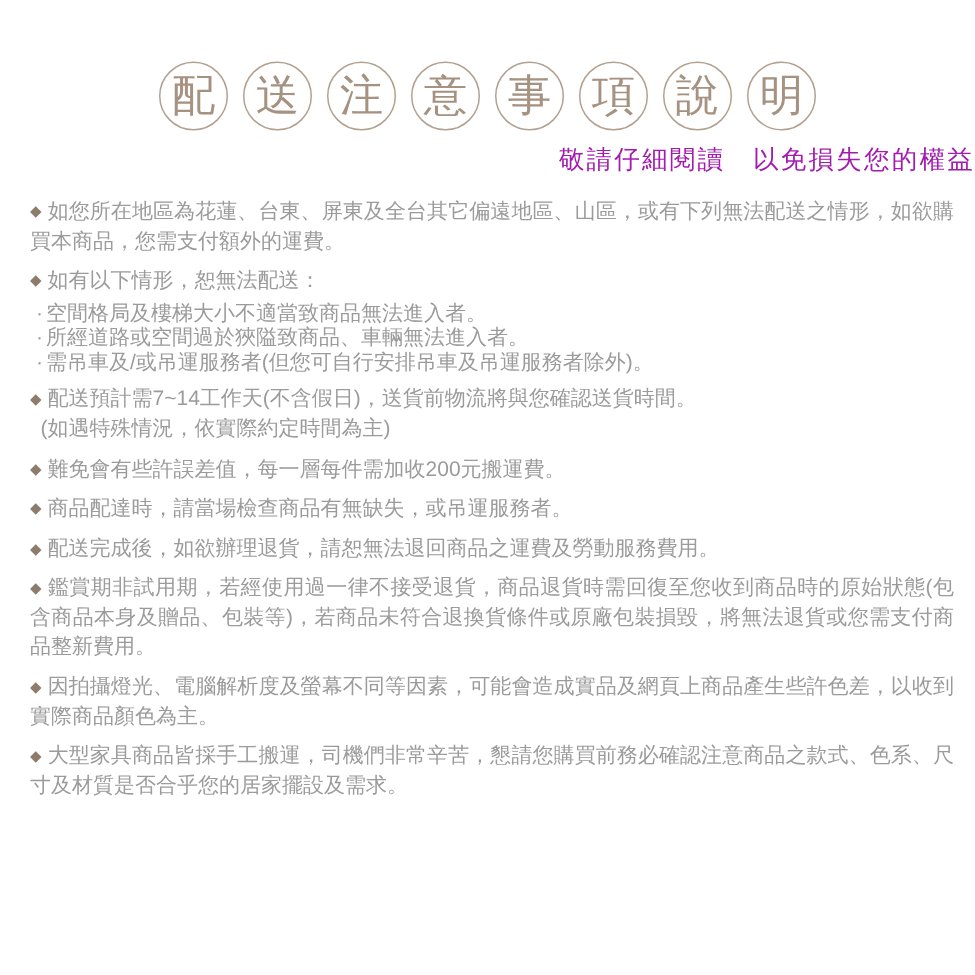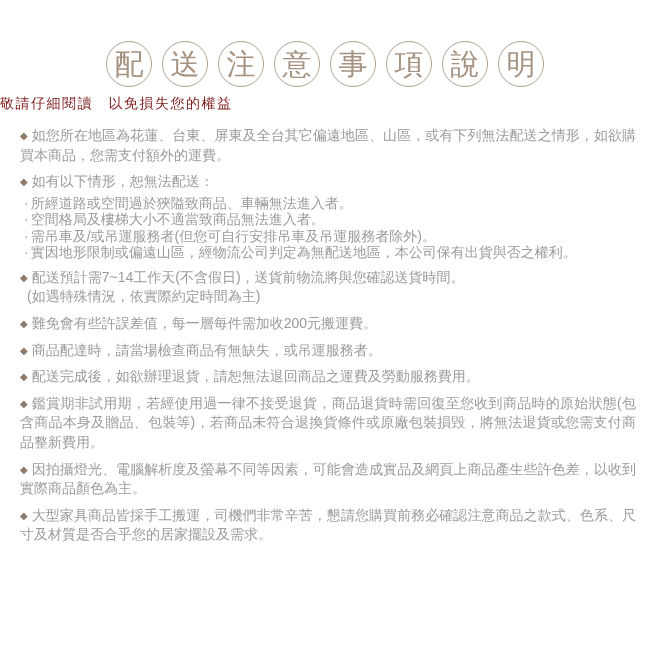--- a/index.html
+++ b/index.html
@@ -12,22 +12,22 @@
 
   
   .title-circles{display:flex;justify-content:center;gap:10px;}
   .circle{
     width:46px;height:46px;box-sizing:border-box;
     border:1.5px solid #b2a190;border-radius:50%;
     display:flex;align-items:center;justify-content:center;
     color:#a69280;font-size:29px;line-height:1;font-weight:400;
   }
   .subtitle{
-    margin-top:8px;text-align:left;
-    color:#7f1d1d;font-size:14px;letter-spacing:1.5px;
+    margin-top:8px;text-align:right;
+    color:#a21caf;font-size:17px;letter-spacing:1.5px;
     white-space:pre;
   }
 
   
   .notice-list{
     margin:13px 14px 0 15px;
     color:#9b9b9b;font-size:14px;line-height:1.4;
     text-align:justify;
   }
   .notice{margin-bottom:7px;padding-left:5px;}
@@ -56,24 +56,23 @@
       <span class="circle">說</span>
       <span class="circle">明</span>
     </div>
 
   <div class="subtitle">敬請仔細閱讀　以免損失您的權益</div>
 
   <div class="notice-list">
 
   <div class="notice"><span class="bullet">◆</span><span>如您所在地區為花蓮、台東、屏東及全台其它偏遠地區、山區，或有下列無法配送之情形，如欲購買本商品，您需支付額外的運費。</span></div>
       <div class="notice"><span class="bullet">◆</span><span>如有以下情形，恕無法配送：</span><div class="sub-items">
+          <div class="sub-item"><span class="sub-dot">·</span><span>空間格局及樓梯大小不適當致商品無法進入者。</span></div>
           <div class="sub-item"><span class="sub-dot">·</span><span>所經道路或空間過於狹隘致商品、車輛無法進入者。</span></div>
-          <div class="sub-item"><span class="sub-dot">·</span><span>空間格局及樓梯大小不適當致商品無法進入者。</span></div>
           <div class="sub-item"><span class="sub-dot">·</span><span>需吊車及/或吊運服務者(但您可自行安排吊車及吊運服務者除外)。</span></div>
-          <div class="sub-item"><span class="sub-dot">·</span><span>實因地形限制或偏遠山區，經物流公司判定為無配送地區，本公司保有出貨與否之權利。</span></div>
         </div></div>
       <div class="notice"><span class="bullet">◆</span><span>配送預計需7~14工作天(不含假日)，送貨前物流將與您確認送貨時間。</span><div class="note-line">(如遇特殊情況，依實際約定時間為主)</div></div>
       <div class="notice"><span class="bullet">◆</span><span>難免會有些許誤差值，每一層每件需加收200元搬運費。</span></div>
       <div class="notice"><span class="bullet">◆</span><span>商品配達時，請當場檢查商品有無缺失，或吊運服務者。</span></div>
       <div class="notice"><span class="bullet">◆</span><span>配送完成後，如欲辦理退貨，請恕無法退回商品之運費及勞動服務費用。</span></div>
       <div class="notice"><span class="bullet">◆</span><span>鑑賞期非試用期，若經使用過一律不接受退貨，商品退貨時需回復至您收到商品時的原始狀態(包含商品本身及贈品、包裝等)，若商品未符合退換貨條件或原廠包裝損毀，將無法退貨或您需支付商品整新費用。</span></div>
       <div class="notice"><span class="bullet">◆</span><span>因拍攝燈光、電腦解析度及螢幕不同等因素，可能會造成實品及網頁上商品產生些許色差，以收到實際商品顏色為主。</span></div>
       <div class="notice"><span class="bullet">◆</span><span>大型家具商品皆採手工搬運，司機們非常辛苦，懇請您購買前務必確認注意商品之款式、色系、尺寸及材質是否合乎您的居家擺設及需求。</span></div>
     </div>
 

